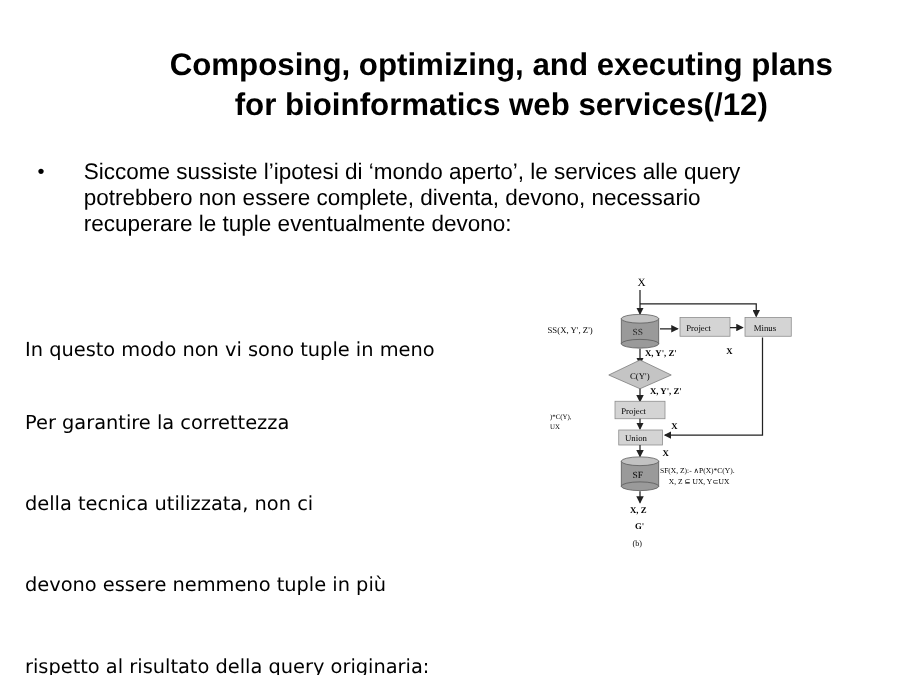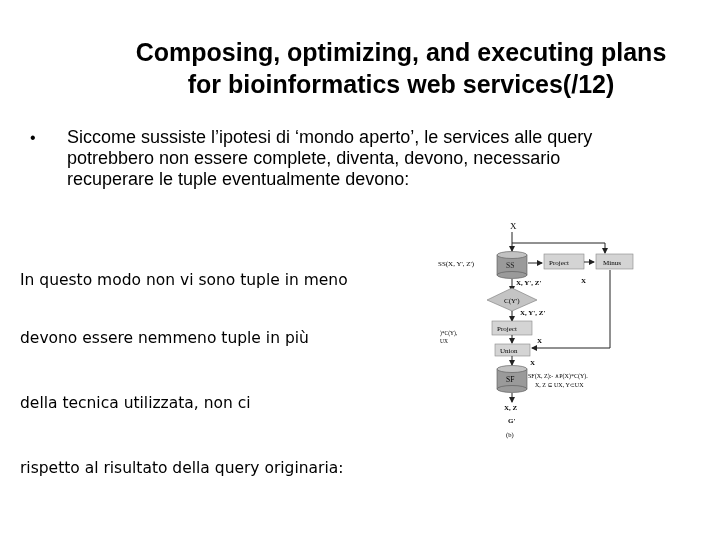--- a/index.html
+++ b/index.html
@@ -28,22 +28,23 @@
     <div>potrebbero non essere complete, diventa, devono, necessario</div>
     <div>recuperare le tuple eventualmente devono:</div>
   </div>
 </div>
 
 <div class="para1">
   <div>In questo modo non vi sono tuple in meno</div>
 </div>
 
 <div class="para2">
+  <div>Per garantire la correttezza</div>
+  <div>della tecnica utilizzata, non ci</div>
   <div>devono essere nemmeno tuple in più</div>
-  <div>della tecnica utilizzata, non ci</div>
   <div>rispetto al risultato della query originaria:</div>
   
   
   
   
   
   
 </div>
 
 <svg class="diagram" viewBox="0 0 220 230" width="220" height="230">

